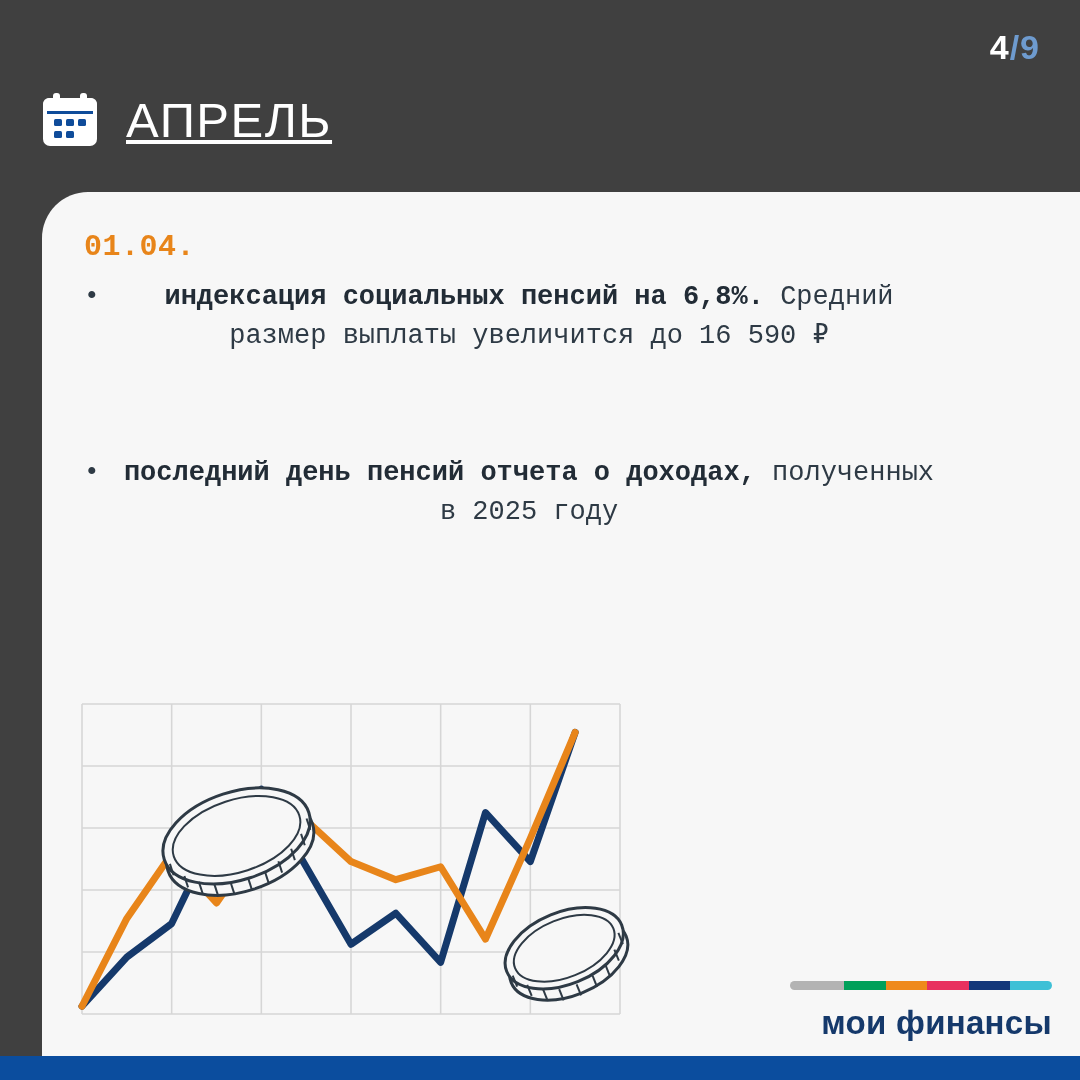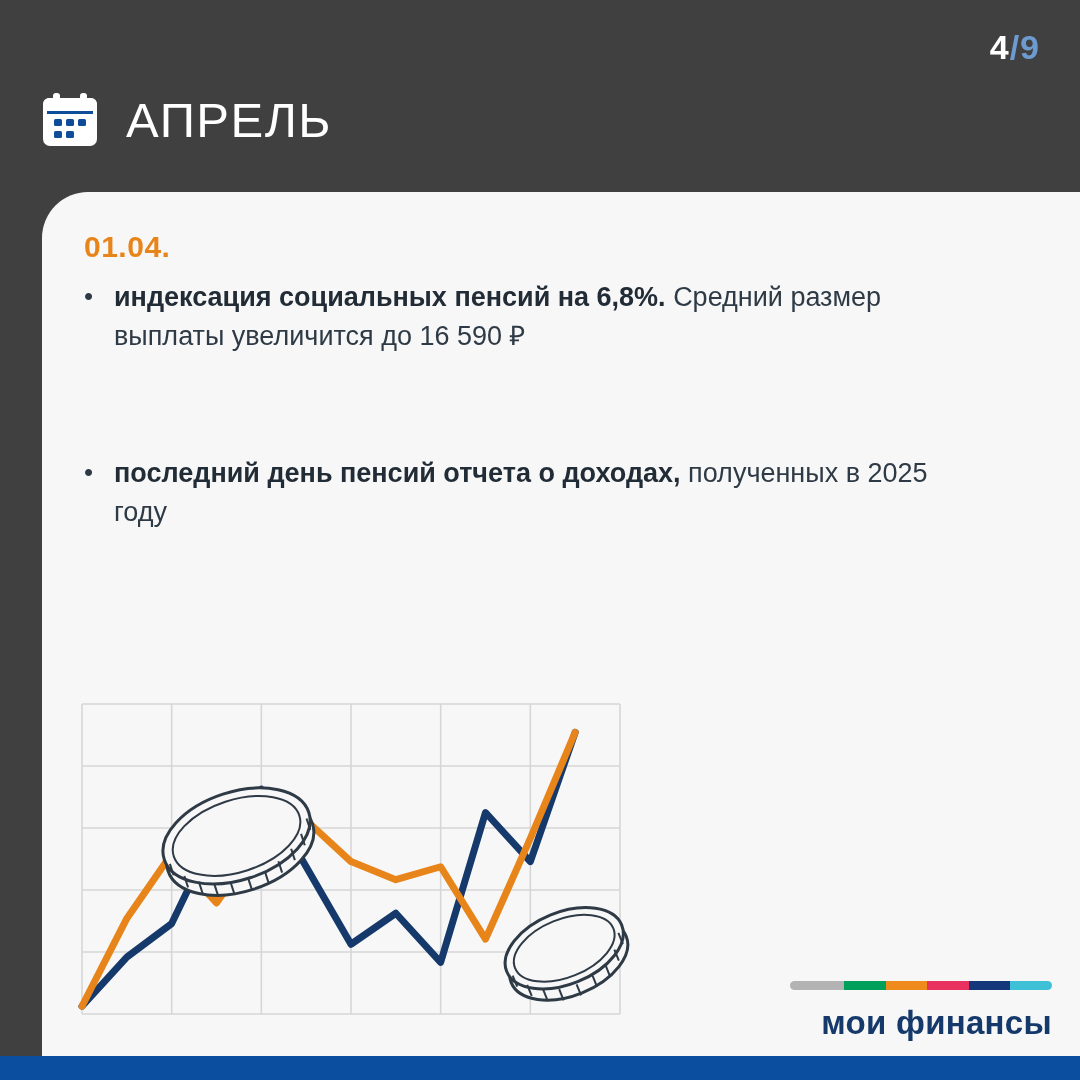--- a/index.html
+++ b/index.html
@@ -45,35 +45,36 @@
   .cal-icon {
     width: 56px;
     height: 54px;
     flex: none;
   }
   .header-title {
     font-size: 49px;
     font-weight: 500;
     color: #ffffff;
     letter-spacing: 1.5px;
+    text-decoration: underline;
   }
 
   
   .card {
     position: absolute;
     left: 42px;
     top: 192px;
     width: 1038px;
     height: 888px;
     background: #f7f7f7;
     border-top-left-radius: 46px;
     overflow: hidden;
   }
 
-  .block { position: absolute; }
+  .block { position: absolute; font-family: Liberation Mono, monospace; }
   .date {
     font-size: 30px;
     font-weight: bold;
     color: #e8851a;
     letter-spacing: 0.5px;
   }
   .bullet-row {
     display: flex;
     gap: 16px;
     margin-top: 14px;
@@ -83,20 +84,21 @@
     font-size: 26px;
     line-height: 36px;
     flex: none;
     width: 14px;
   }
   .bullet-text {
     font-size: 27px;
     line-height: 39px;
     color: #2e3a45;
     max-width: 830px;
+    text-align: center;
   }
   .bullet-text b {
     font-weight: bold;
     color: #222c36;
   }
   .bullet-text .light { font-weight: normal; }
 
   .block-1 { left: 42px; top: 38px; }
   .block-2 { left: 42px; top: 248px; }
 

